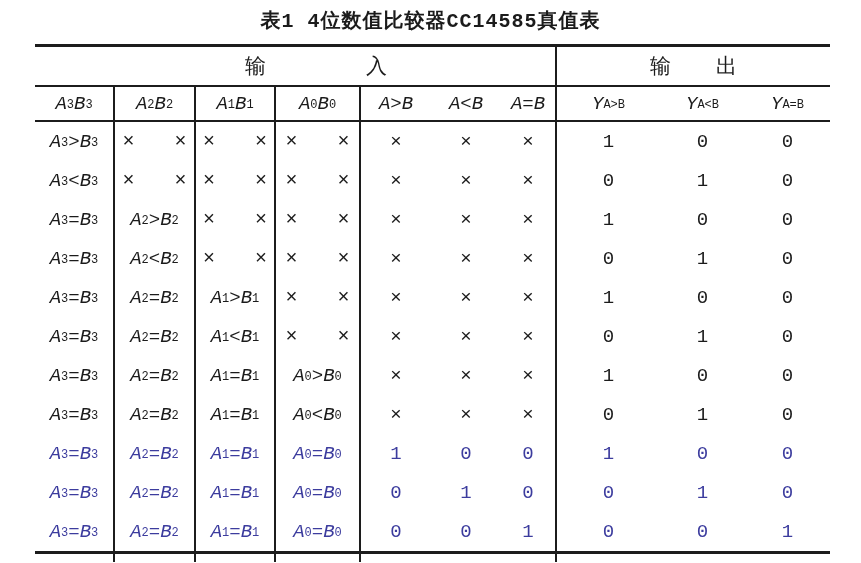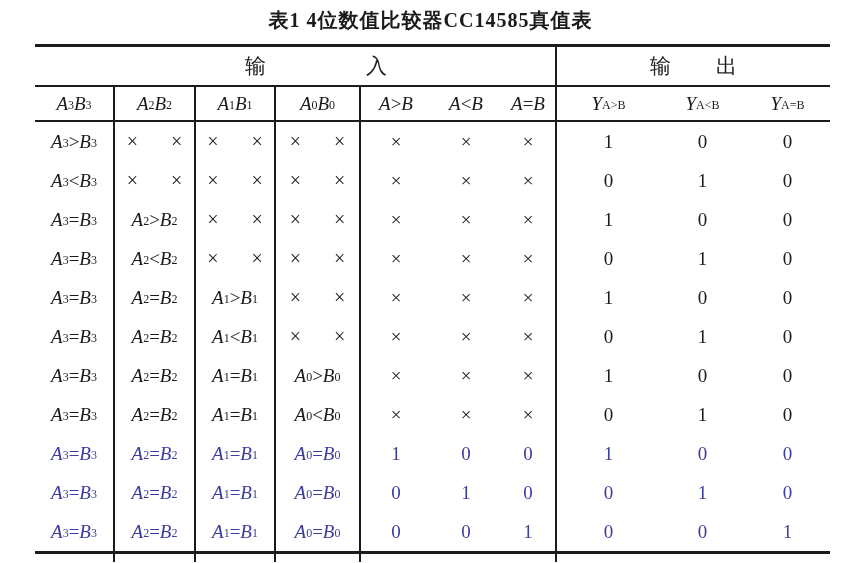--- a/index.html
+++ b/index.html
@@ -1,20 +1,20 @@
 <!DOCTYPE html>
 <html style="--ink: #1b1b1b; --line: #1c1c1c; --hl: #3c3c9e;"><head>
 <meta charset="utf-8">
 <style>
   html,body{margin:0;padding:0;background:#ffffff;}
   body{width:861px;height:563px;overflow:hidden;}
   *{box-sizing:border-box;}
   .page{
     position:relative;width:861px;height:563px;background:#ffffff;
-    font-family:Liberation Serif, serif;color:var(--ink,#1b1b1b);
+    font-family:Liberation Mono, monospace;color:var(--ink,#1b1b1b);
   }
   .title{
     text-align:center;font-weight:bold;font-size:20px;
     padding-top:7px;height:37px;letter-spacing:1px;
   }
   .truth-table{
     position:absolute;left:35px;top:44px;width:795px;
     border-top:3px solid var(--line,#1c1c1c);
   }
   .grow{

